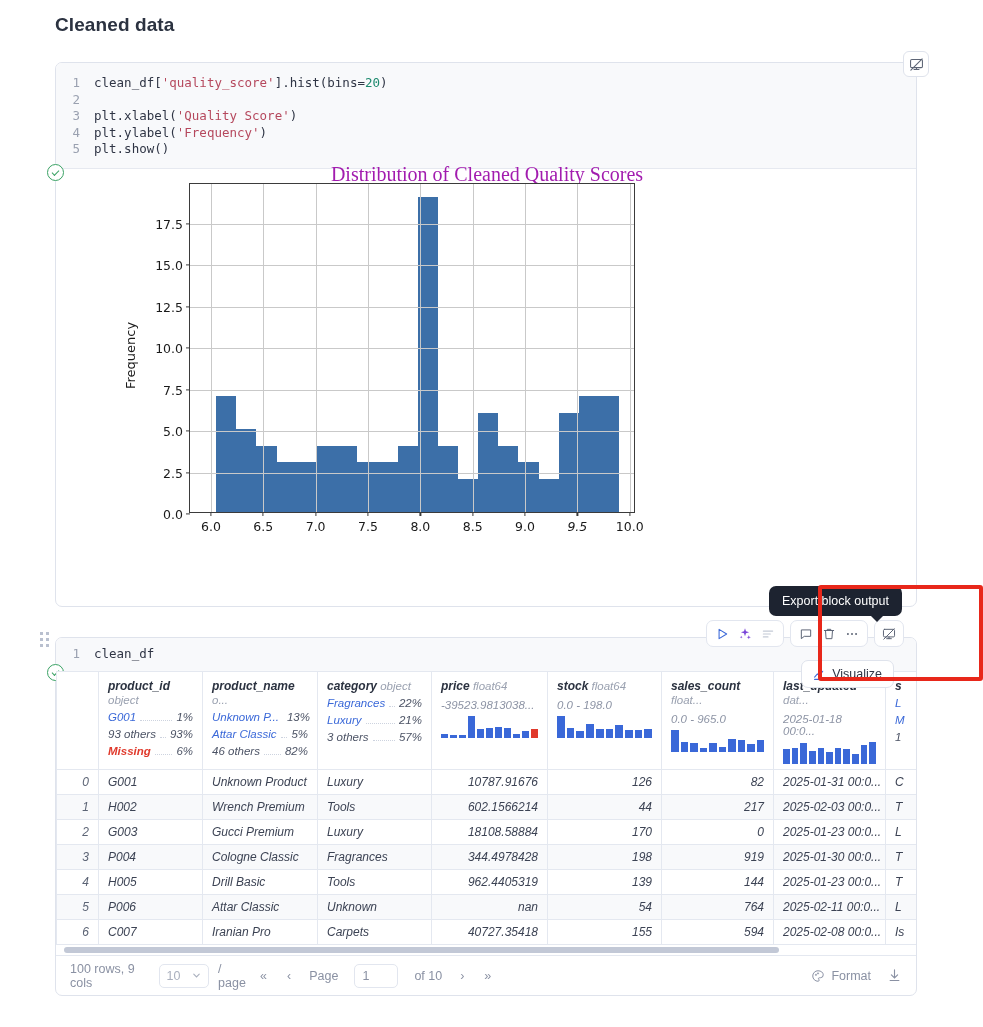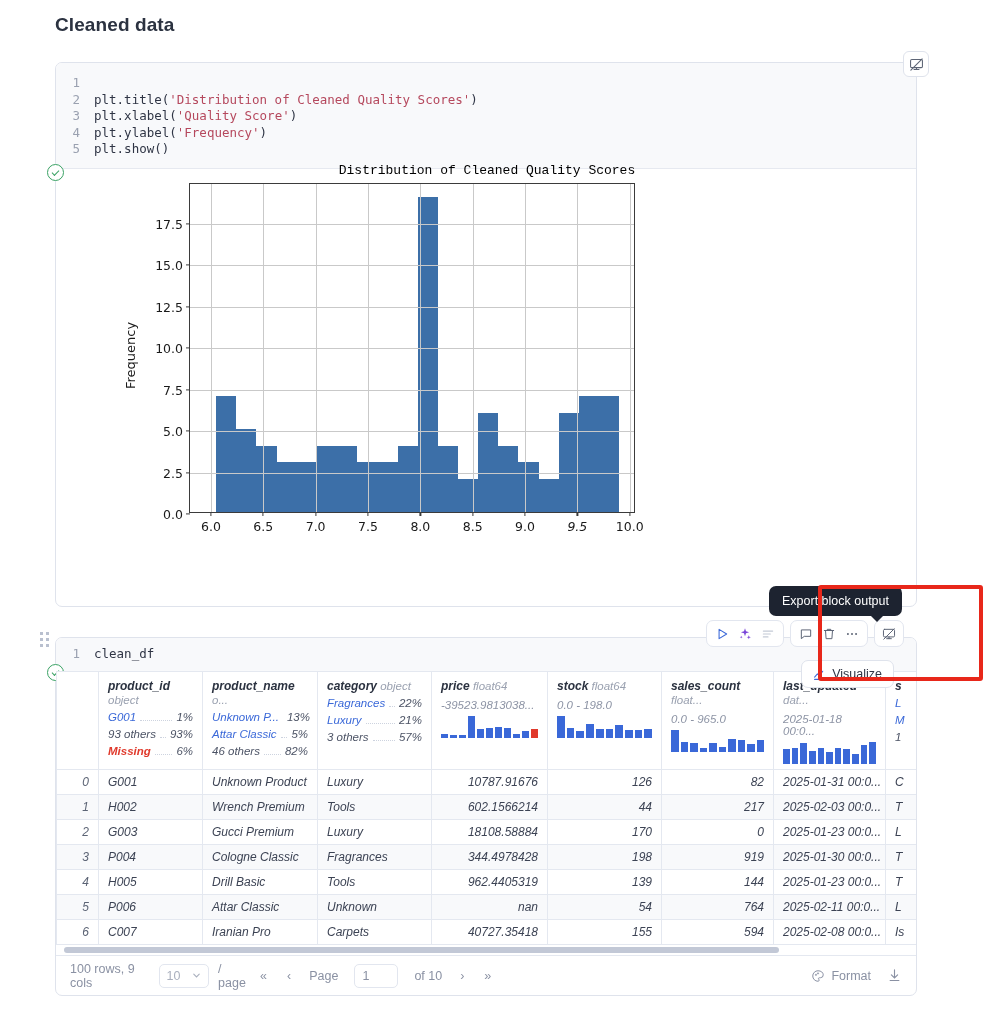--- a/index.html
+++ b/index.html
@@ -54,22 +54,22 @@
     position:absolute; width:26px; height:26px; border-radius:6px;
     border:1px solid #dfe3ec; background:#fff;
     display:flex; align-items:center; justify-content:center; cursor:pointer;
   }
   .exp-btn svg { width:15px; height:15px; }
   .exp-top { right:-13px; top:-12px; }
 
   
   .chart-wrap { position:absolute; left:0; top:92px; width:862px; height:450px; }
   .chart-title {
-    text-align:center; font-size:13px; color:#000000;
-    margin-top:8px; font-family:Liberation Mono, monospace;
+    text-align:center; font-size:20px; color:#a21caf;
+    margin-top:8px; font-family:Liberation Serif, serif;
   }
   .plotbox {
     position:absolute; left:133px; top:28px; width:446px; height:330px;
     border:1.2px solid #3b3b3b; background:#fff;
   }
   .gl { position:absolute; background:#c9c9c9; }
   .glh { left:0; width:100%; height:1px; }
   .glv { top:0; height:100%; width:1px; }
   .bars { position:absolute; left:0; bottom:0; width:100%; height:100%; display:flex; align-items:flex-end; }
   .bar { background:#3c6fa8; }
@@ -207,22 +207,22 @@
 
   <div class="exp-btn exp-top">
     <svg viewBox="0 0 24 24" fill="none" stroke="#5c6475" stroke-width="1.7" stroke-linecap="round">
       <rect x="2.5" y="4" width="19" height="13" rx="2"></rect>
       <path d="M8 20h8M12 17v3"></path>
         <path d="M3 21L21 3"></path>
     </svg>
   </div>
 
   <div class="code-area" id="code1">
-      <div class="cl"><span class="ln">1</span></div>
-      <div class="cl"><span class="ln">2</span><span><span class="ct">plt.title(</span><span class="s-str">'Distribution of Cleaned Quality Scores'</span><span class="ct">)</span></span></div>
+      <div class="cl"><span class="ln">1</span><span><span class="ct">clean_df[</span><span class="s-str">'quality_score'</span><span class="ct">].hist(bins=</span><span class="s-num">20</span><span class="ct">)</span></span></div>
+      <div class="cl"><span class="ln">2</span></div>
       <div class="cl"><span class="ln">3</span><span><span class="ct">plt.xlabel(</span><span class="s-str">'Quality Score'</span><span class="ct">)</span></span></div>
       <div class="cl"><span class="ln">4</span><span><span class="ct">plt.ylabel(</span><span class="s-str">'Frequency'</span><span class="ct">)</span></span></div>
       <div class="cl"><span class="ln">5</span><span><span class="ct">plt.show()</span></span></div>
     </div>
 
   <div class="status-dot"></div>
 
   <div class="chart-wrap">
     <div class="chart-title">Distribution of Cleaned Quality Scores</div>
     <div class="plotbox" id="plotbox">

